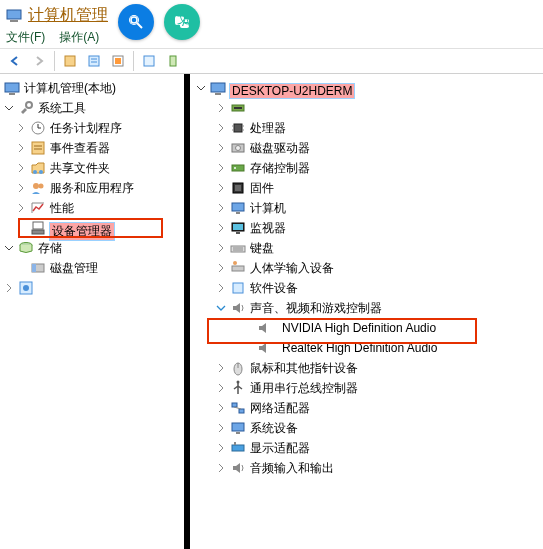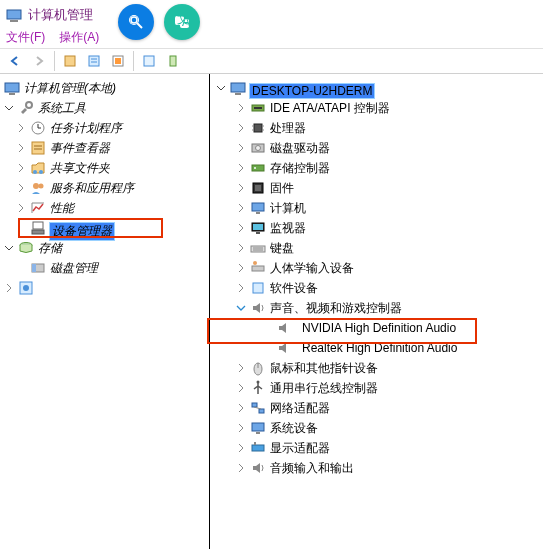--- a/index.html
+++ b/index.html
@@ -1,31 +1,31 @@
 <!DOCTYPE html>
 <html><head>
 <meta charset="utf-8">
 <style>
   * { box-sizing: border-box; font-family: "Microsoft YaHei", "Segoe UI", Tahoma, sans-serif; font-size: 12px; }
   body { margin: 0; padding: 0; background: #fff; width: 543px; height: 549px; overflow: hidden; position: relative; }
   .title-row { display: flex; align-items: center; padding: 4px 6px 0 6px; height: 26px; }
   .title-row .icon { width:16px; height:16px; margin-right:6px; }
-  .title-row .t { font-size:13px; color:#701a75; }
+  .title-row .t { font-size:16px; color:#a16207;text-decoration:underline; }
   .menu-row { display:flex; align-items:center; padding: 0 6px; height: 22px; gap: 14px; }
-  .menu-item { color:#a21caf; cursor:default; }
+  .menu-item { color:#14532d; cursor:default; }
   .toolbar-row { display:flex; align-items:center; padding: 2px 4px; height: 26px; border-top:1px solid #e0e0e0; border-bottom:1px solid #d0d0d0; gap:2px; background:#fff;}
   .tbtn { width:22px; height:22px; display:flex; align-items:center; justify-content:center; border:1px solid transparent; }
   .content { display:flex; height: calc(549px - 26px - 22px - 26px); }
-  .left-pane { width:210px; border-right:1px solid #000000; overflow:auto; padding-top:4px;font-style:italic; }
+  .left-pane { width:190px; border-right:6px solid #000000; overflow:auto; padding-top:4px; }
   .right-pane { flex:1; overflow:auto; padding-top:4px; }
   .node { display:flex; align-items:center; height:20px; white-space:nowrap; }
   .expander { width:14px; height:14px; display:flex; align-items:center; justify-content:center; margin-right:0px; color:#666; cursor:pointer; }
   .ico { width:16px; height:16px; margin:0 4px 0 2px; display:flex; align-items:center; justify-content:center; }
   .lbl { color:#000; }
-  .lbl.sel { background:#3b82f6; border:1px solid #99d1ff; padding:0 2px; margin-left:-1px;margin-top:6px; }
+  .lbl.sel { background:#fca5a5; border:1px solid #99d1ff; padding:0 2px; margin-left:-1px;margin-top:6px; }
   .indent-0 { padding-left: 2px; }
   .indent-1 { padding-left: 14px; }
   .r0 { padding-left: 4px; }
   .r1 { padding-left: 24px; }
   .r2 { padding-left: 44px; gap: 6px; }
   .hl-left { position:absolute; left:18px; top:218px; width:145px; height:20px; pointer-events:none; border:2px solid #e53000; }
   .hl-right { position:absolute; left:207px; top:318px; width:270px; height:26px; pointer-events:none; border:2px solid #e53000; }
   .floating-circles { position:absolute; top:4px; left:118px; display:flex; gap:10px; }
   .circle { width:36px; height:36px; border-radius:50%; display:flex; align-items:center; justify-content:center; box-shadow:0 1px 3px rgba(0,0,0,0.25); }
   .c1 { background:#0b7de3; }
@@ -263,21 +263,20 @@
           <svg width="10" height="10">
             <path d="M3 1 L7 5 L3 9" fill="none" stroke="#888"></path>
           </svg>
         </span>
         <span class="ico">
           <svg width="16" height="16">
             <rect x="2" y="5" width="12" height="6" fill="#7aa84a" stroke="#4a7a2a"></rect>
             <rect x="4" y="7" width="8" height="2" fill="#333"></rect>
           </svg>
         </span>
-        <span class="lbl">IDE ATA/ATAPI 控制器</span>
       </div>
     <div class="node r1">
         <span class="expander">
           <svg width="10" height="10">
             <path d="M3 1 L7 5 L3 9" fill="none" stroke="#888"></path>
           </svg>
         </span>
         <span class="ico">
           <svg width="16" height="16">
             <rect x="4" y="4" width="8" height="8" fill="#555" stroke="#222"></rect>

